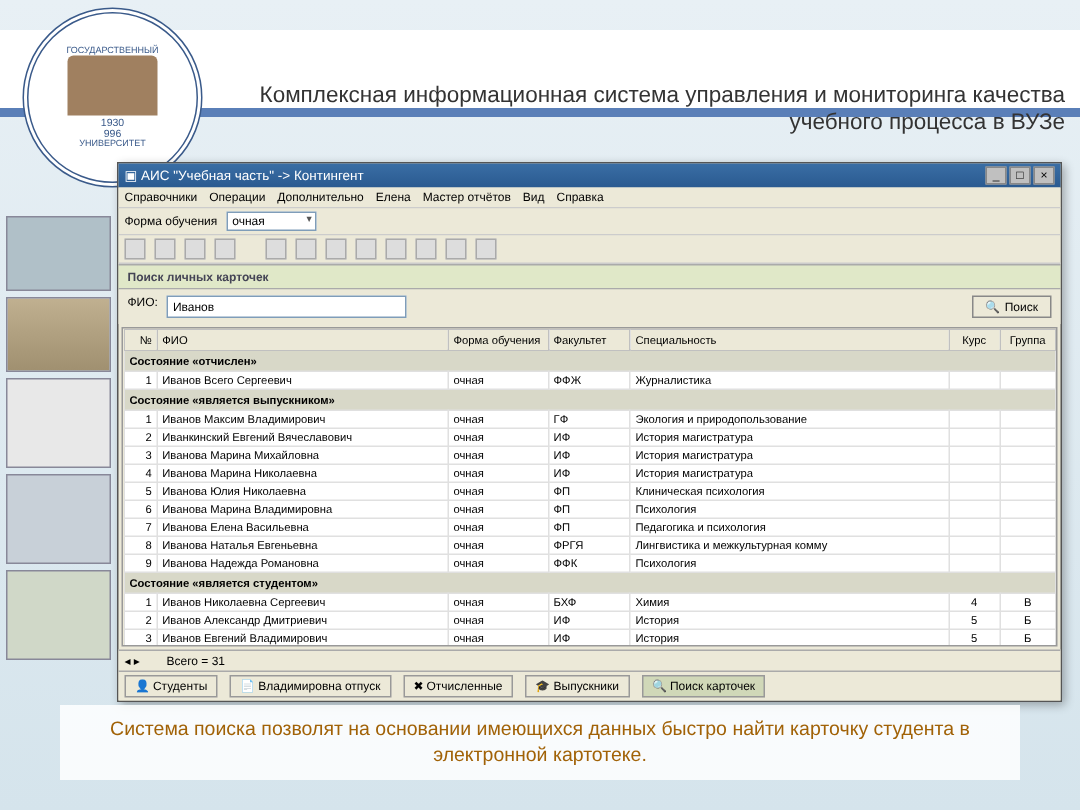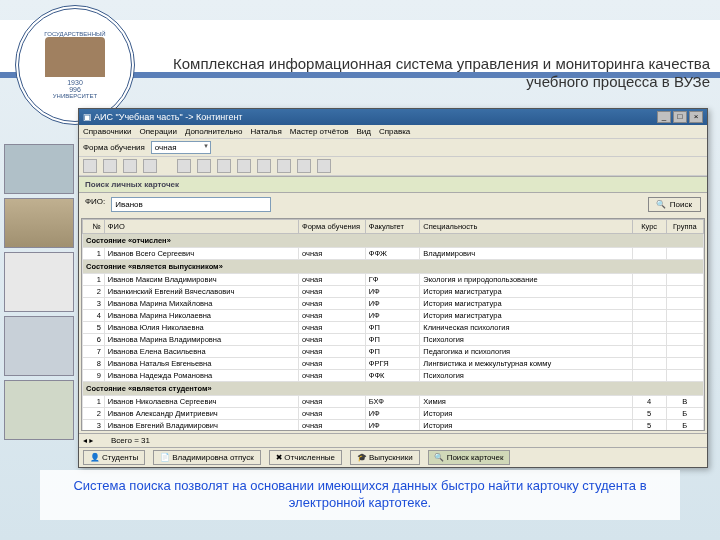--- a/index.html
+++ b/index.html
@@ -55,21 +55,21 @@
   .grid-wrap { flex: 1; overflow: auto; background: #fff; border: 1px solid #999; margin: 2px; }
   table { border-collapse: collapse; width: 100%; font-size: 7.5px; }
   th { background: #ece9d8; border: 1px solid #c0c0c0; padding: 2px 3px; text-align: left; font-weight: normal; position: sticky; top: 0; }
   td { border: 1px solid #e0e0e0; padding: 1px 3px; white-space: nowrap; overflow: hidden; }
   tr.group td { background: #d8d8c8; font-weight: bold; padding: 2px 3px; }
   .footer-row { background: #ece9d8; padding: 2px 4px; font-size: 8px; display: flex; gap: 8px; align-items: center; border-top: 1px solid #aaa; }
   .tab-btn { background: #ece9d8; border: 1px solid #999; padding: 2px 6px; font-size: 8px; display: flex; gap: 2px; align-items: center; }
   .caption {
     position: absolute; bottom: 20px; left: 40px; right: 40px;
     background: rgba(255,255,255,0.85); padding: 8px 12px;
-    font-size: 13px; color: #1d4ed8; text-align: center; line-height: 1.3;
+    font-size: 13px; color: #a16207; text-align: center; line-height: 1.3;
   }
   .col-n { width: 18px; text-align: right; }
   .col-name { width: 160px; }
   .col-form { width: 55px; }
   .col-fac { width: 45px; }
   .col-spec { width: 175px; }
   .col-k { width: 28px; text-align: center; }
   .col-g { width: 28px; text-align: center; }
 </style>
 </head>
@@ -105,21 +105,21 @@
     <span class="spacer"></span>
     <span class="win-btn">_</span>
     <span class="win-btn">□</span>
     <span class="win-btn">×</span>
   </div>
 
   <div class="menubar">
     <span>Справочники</span>
     <span>Операции</span>
     <span>Дополнительно</span>
-    <span>Наталья</span>
+    <span>Елена</span>
     <span>Мастер отчётов</span>
     <span>Вид</span>
     <span>Справка</span>
   </div>
 
   <div class="toolbar-row">
     <span>Форма обучения</span>
     <span class="combo">очная</span>
   </div>
 
@@ -165,21 +165,21 @@
         </thead>
       <tbody id="grid-body">
           <tr class="group">
             <td colspan="7">Состояние «отчислен»</td>
           </tr>
           <tr>
             <td class="col-n">1</td>
             <td class="col-name">Иванов Всего Сергеевич</td>
             <td class="col-form">очная</td>
             <td class="col-fac">ФФЖ</td>
-            <td class="col-spec">Владимирович</td>
+            <td class="col-spec">Журналистика</td>
             <td class="col-k"></td>
             <td class="col-g"></td>
           </tr>
           <tr class="group">
             <td colspan="7">Состояние «является выпускником»</td>
           </tr>
           <tr>
             <td class="col-n">1</td>
             <td class="col-name">Иванов Максим Владимирович</td>
             <td class="col-form">очная</td>

